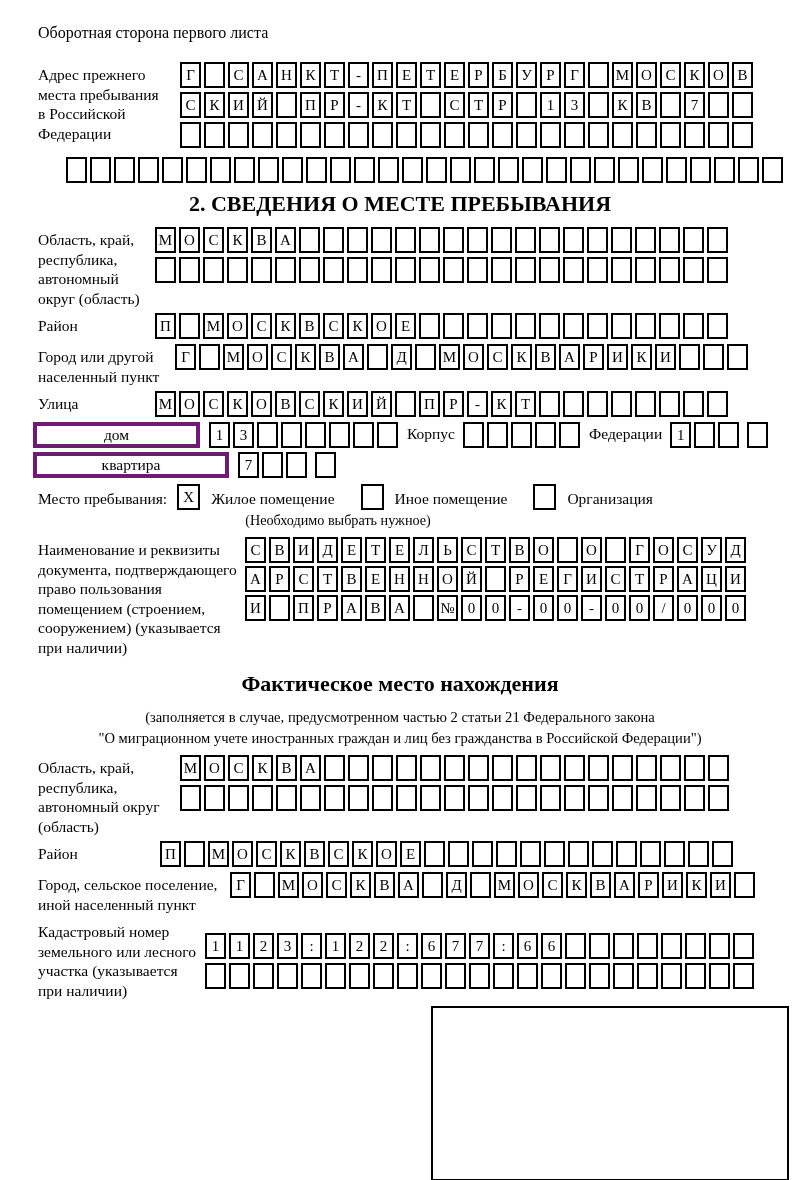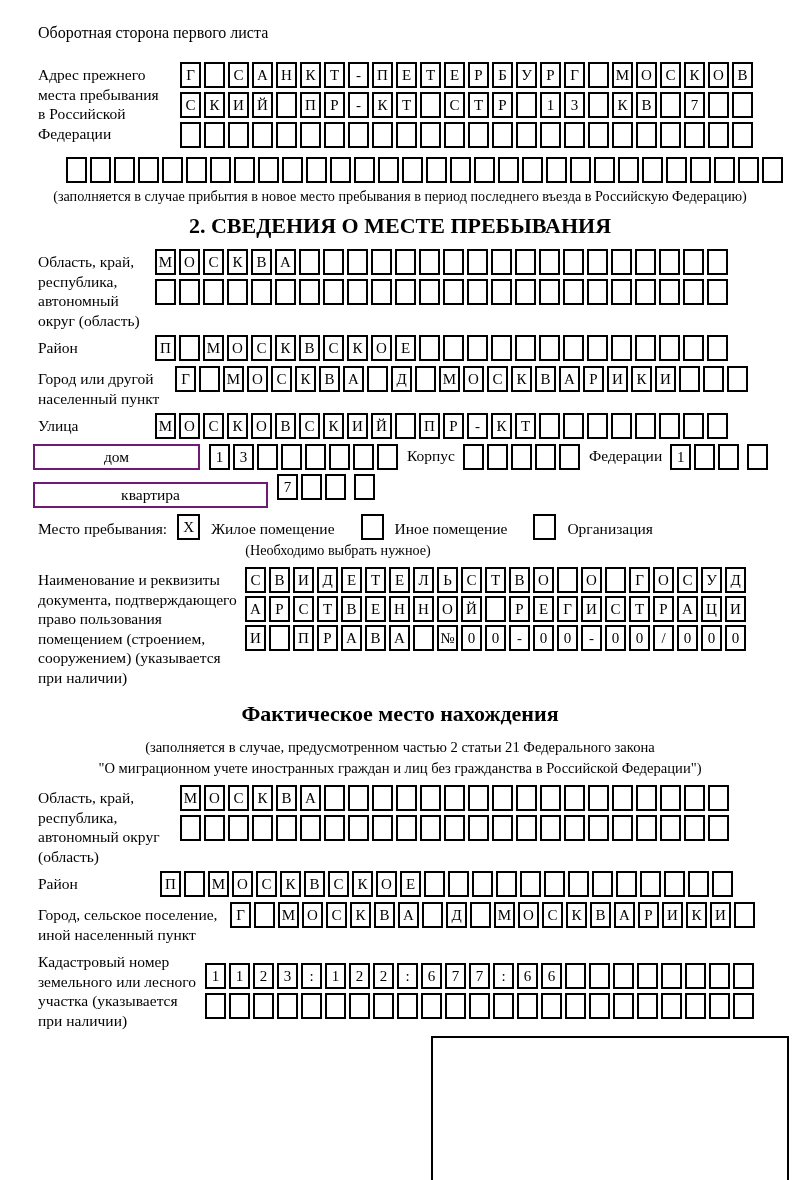--- a/index.html
+++ b/index.html
@@ -26,25 +26,25 @@
   .w167{width:167px} .w192{width:192px} .w207{width:207px}
   .rows .cellrow { margin-bottom:4px; }
 
   .fullrow { margin:0 0 4px 28px; }
   .caption { font-size:14.2px; line-height:18px; }
   .caption.center { text-align:center; margin:2px 0 6px; }
   .sect-title { font-weight:bold; text-align:center; font-size:22px; margin:8px 0 10px; }
 
   .houserow { display:flex; align-items:flex-start; margin:4px 0 3px -5px; }
   .namedbox {
-    flex:none; height:26px; border:2px solid #701a75; display:flex;
+    flex:none; height:26px; border:4px solid #701a75; display:flex;
     align-items:center; justify-content:center; font-size:15.5px; margin-right:9px;
   }
   .namedbox.dom { width:167px; }
-  .namedbox.kv  { width:235px;margin-top:8px; }
+  .namedbox.kv  { width:196px; }
   .inline-label { flex:none; padding:3px 8px 0 6px; }
 
   .stayrow { display:flex; align-items:center; margin:6px 0 2px; }
   .stayrow .staylabel { padding-top:3px; margin-right:10px; }
   .stayrow .optlabel { padding-top:3px; margin:0 26px 0 8px; }
   .sub-center { width:600px; text-align:center; font-size:14.2px; margin:1px 0 8px; }
 
   .doc-field { margin-top:4px; }
   .doc-field .rows .cellrow { margin-bottom:3px; }
 
@@ -173,21 +173,20 @@
       <span class="cell"></span>
       <span class="cell"></span>
       <span class="cell"></span>
       <span class="cell"></span>
       <span class="cell"></span>
       <span class="cell"></span>
       <span class="cell"></span>
       <span class="cell"></span>
       <span class="cell"></span>
     </div>
-  <div class="caption center">(заполняется в случае прибытия в новое место пребывания в период последнего въезда в Российскую Федерацию)</div>
 
   <div class="sect-title">2. СВЕДЕНИЯ О МЕСТЕ ПРЕБЫВАНИЯ</div>
 
   <div class="field">
     <div class="flabel w117">Область, край,
 республика,
 автономный
 округ (область)</div>
     <div class="rows">
       <div class="cellrow">

